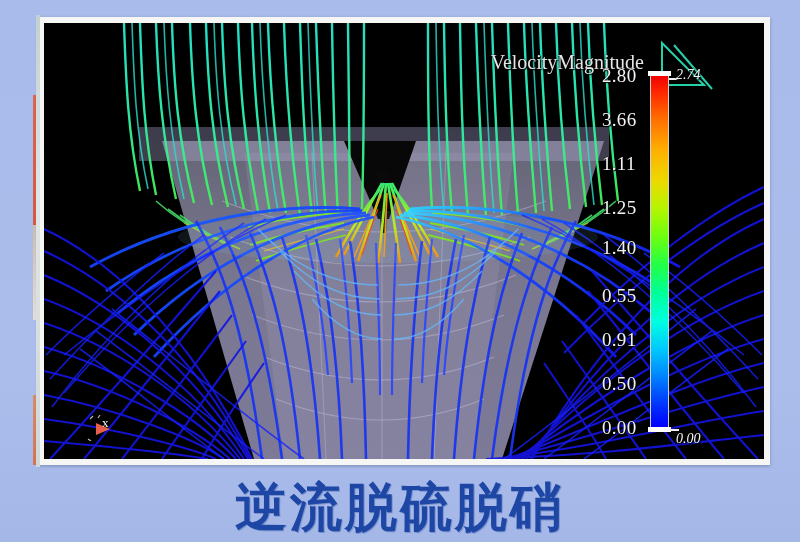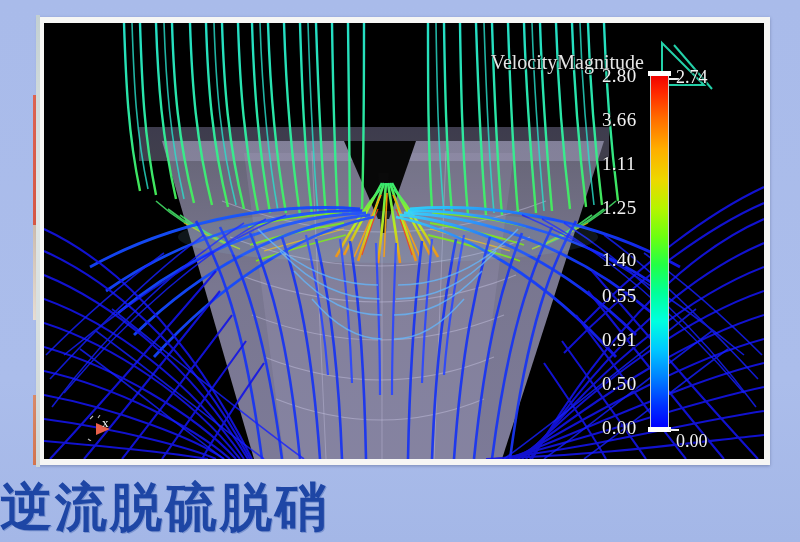--- a/index.html
+++ b/index.html
@@ -87,23 +87,24 @@
     color: #f2f2f2;
     font-size: 19px;
     font-family: Liberation Serif, serif;
     text-shadow: 0 0 2px #000, 1px 1px 1px #000;
     letter-spacing: .3px;
   }
   .cb-range-label {
     position: absolute;
     left: 66px;
     color: #f2f2f2;
-    font-size: 18px;
+    font-size: 14px;
     font-family: "Liberation Serif", serif;
     text-shadow: 0 0 2px #000, 1px 1px 1px #000;
+    font-style: italic;
   }
   .cb-range-tick {
     position:absolute; left:59px; width:10px; height:2px; background:#eee;
   }
   #cb-title {
     position: absolute;
     right: 86px; top: -10px;
     color: #e5e5e5;
     font-size: 20px;
     font-family: "Liberation Serif", serif;
@@ -120,20 +121,21 @@
     position: absolute; left: 48px; top: 0px;
     color: #f5f5f5; font-size: 13px;
     font-family: "Liberation Serif", serif;
     text-shadow: 0 0 2px #000;
   }
 
   
   #caption {
     position: absolute;
     left: 0; right: 0; top: 473px;
+    text-align: center;
     color: #1e46a5;
     font-size: 52px;
     font-weight: bold;
     letter-spacing: 3px;
     font-family: "DejaVu Sans", "Liberation Sans", sans-serif;
     text-shadow: 1px 1px 0 #7a93cf;
   }
 </style>
 </head>
 <body>
@@ -417,21 +419,21 @@
         <div id="cb-title">VelocityMagnitude</div>
 
         <div id="colorbar-bar"></div>
         <div class="cap" id="cap-top"></div>
         <div class="cap" id="cap-bot"></div>
 
         <div class="cb-tick-label" style="top:4px">2.80</div>
         <div class="cb-tick-label" style="top:48px">3.66</div>
         <div class="cb-tick-label" style="top:92px">1.11</div>
         <div class="cb-tick-label" style="top:136px">1.25</div>
-        <div class="cb-tick-label" style="top:188px">1.40</div>
+        <div class="cb-tick-label" style="top:176px">1.40</div>
         <div class="cb-tick-label" style="top:224px">0.55</div>
         <div class="cb-tick-label" style="top:268px">0.91</div>
         <div class="cb-tick-label" style="top:312px">0.50</div>
         <div class="cb-tick-label" style="top:356px">0.00</div>
 
         <div class="cb-range-tick" style="top:17px"></div>
         <div class="cb-range-label" style="top:6px">2.74</div>
 
         <div class="cb-range-tick" style="top:368px"></div>
         <div class="cb-range-label" style="top:370px">0.00</div>

